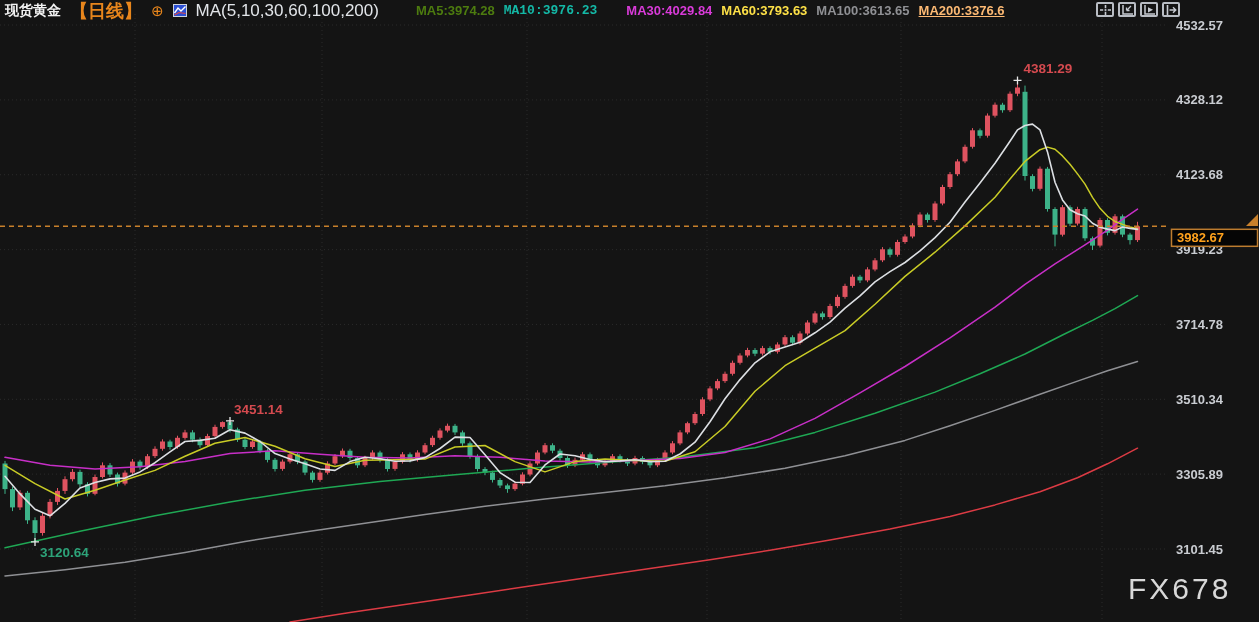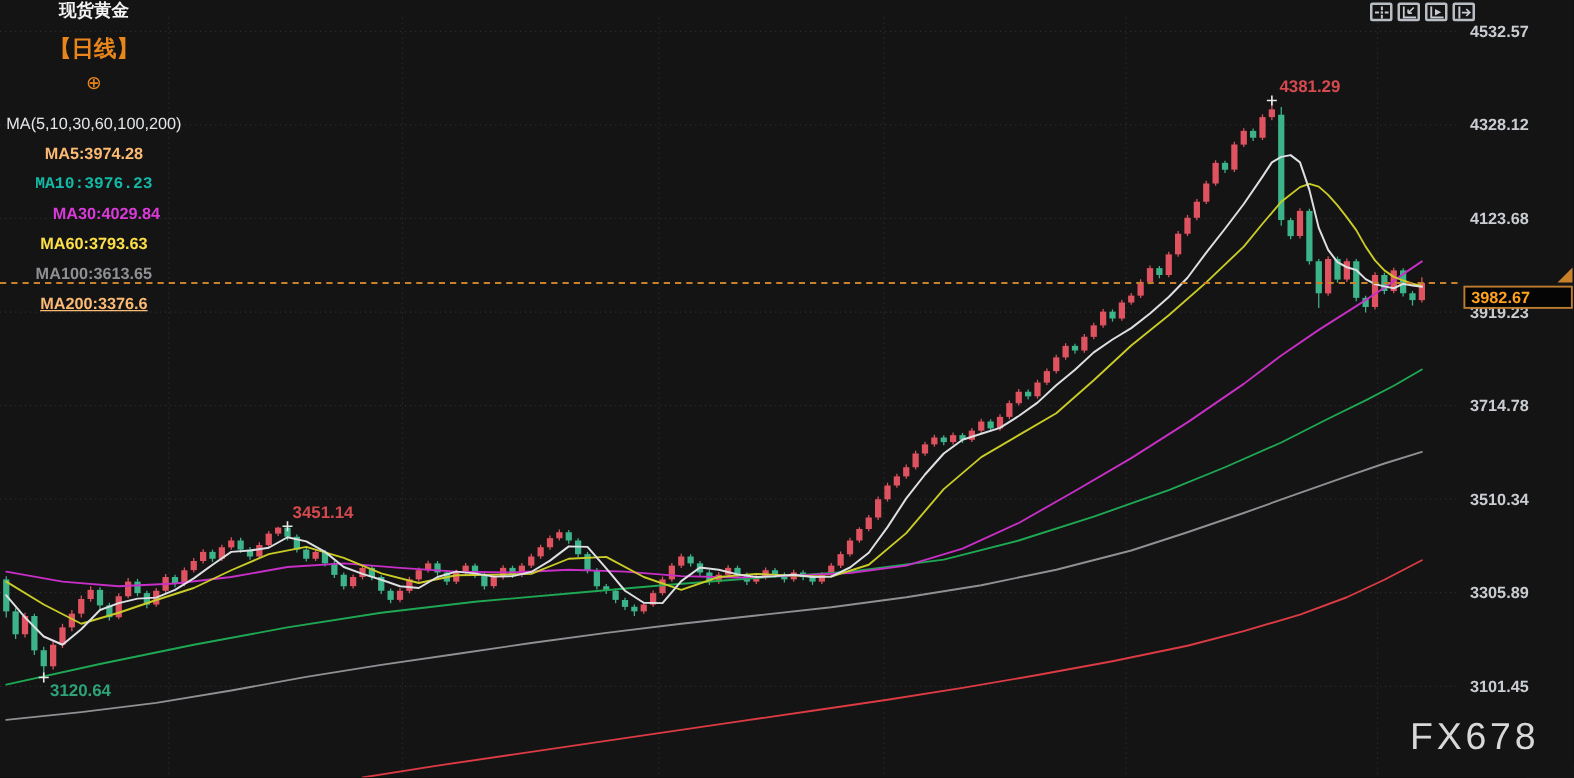--- a/index.html
+++ b/index.html
@@ -1,25 +1,25 @@
 <!DOCTYPE html>
 <html><head>
 <meta charset="utf-8">
 <style>
   html,body{margin:0;padding:0;background:#0c0c0c;}
   .stage{position:relative;width:1259px;height:622px;background:#141414;overflow:hidden;
          font-family:"Liberation Sans",sans-serif;}
   .chart-svg{position:absolute;left:0;top:0;}
   .header{position:absolute;left:0;top:0;height:21px;display:flex;align-items:center;
-          gap:9px;padding-left:5px;z-index:5;white-space:nowrap;flex-direction:column;}
+          gap:9px;padding-left:5px;z-index:5;white-space:nowrap;}
   .symbol{color:#f2f2f2;font-size:14px;font-weight:bold;}
   .period{color:#e8861c;font-size:18px;font-weight:bold;cursor:pointer;}
   .addbtn{color:#e8861c;font-size:15px;line-height:13px;cursor:pointer;}
   .ind-icon{width:14px;height:13px;display:inline-block;}
-  .ma-group{color:#e2e5e9;font-size:13px;}
+  .ma-group{color:#e2e5e9;font-size:17px;}
   .ma-item{font-size:13px;font-weight:bold;}
   .toolbar{position:absolute;left:1096px;top:2px;display:flex;gap:4px;z-index:5;}
   .tool-btn{width:18px;height:15px;border:2px solid #b9bdc4;border-radius:2px;box-sizing:border-box;
             display:flex;align-items:center;justify-content:center;background:#141414;cursor:pointer;}
   .grid{stroke:#2b2b2b;stroke-dasharray:1 3;stroke-width:1;}
   .tick{fill:#c9ccd1;font-size:13px;font-weight:bold;}
   .anno{font-size:13.5px;font-weight:bold;}
   .boxtext{font-size:13px;font-weight:bold;}
   .watermark{fill:#d8d8d8;font-size:30px;letter-spacing:3px;}
   svg text{font-family:"Liberation Sans",sans-serif;}
@@ -392,21 +392,21 @@
   <div class="header">
     <span class="symbol">现货黄金</span>
     <span class="period">【日线】</span>
     <span class="addbtn">⊕</span>
     <svg class="ind-icon" viewBox="0 0 14 13">
       <rect x="0.5" y="0.5" width="13" height="12" fill="#2b4fd4" stroke="#cfd4dd" stroke-width="1"></rect>
       <polyline points="1.5,9 5,4 8,7 12.5,2.5" fill="none" stroke="#ffffff" stroke-width="1.4"></polyline>
       <polyline points="1.5,11 6,8.5 12.5,9.5" fill="none" stroke="#e04646" stroke-width="1.1"></polyline>
     </svg>
     <span class="ma-group">MA(5,10,30,60,100,200)</span>
-    <span class="ma-item" style="color: #fdba74;">MA5:3974.28</span>
+    <span class="ma-item" style="color: #4d7c0f; margin-left: 28px;">MA5:3974.28</span>
     <span class="ma-item" style="color: #14b8a6; font-family: Liberation Mono, monospace;">MA10:3976.23</span>
     <span class="ma-item" style="color: rgb(217, 59, 217); padding-left: 20px;">MA30:4029.84</span>
     <span class="ma-item" style="color: #fde047;">MA60:3793.63</span>
     <span class="ma-item" style="color: rgb(143, 144, 148); text-align: right;">MA100:3613.65</span>
     <span class="ma-item" style="color: #fdba74; text-decoration: underline;">MA200:3376.6</span>
   </div>
 
   <div class="toolbar">
     <div class="tool-btn">
       <svg width="11" height="10" viewBox="0 0 11 10">

